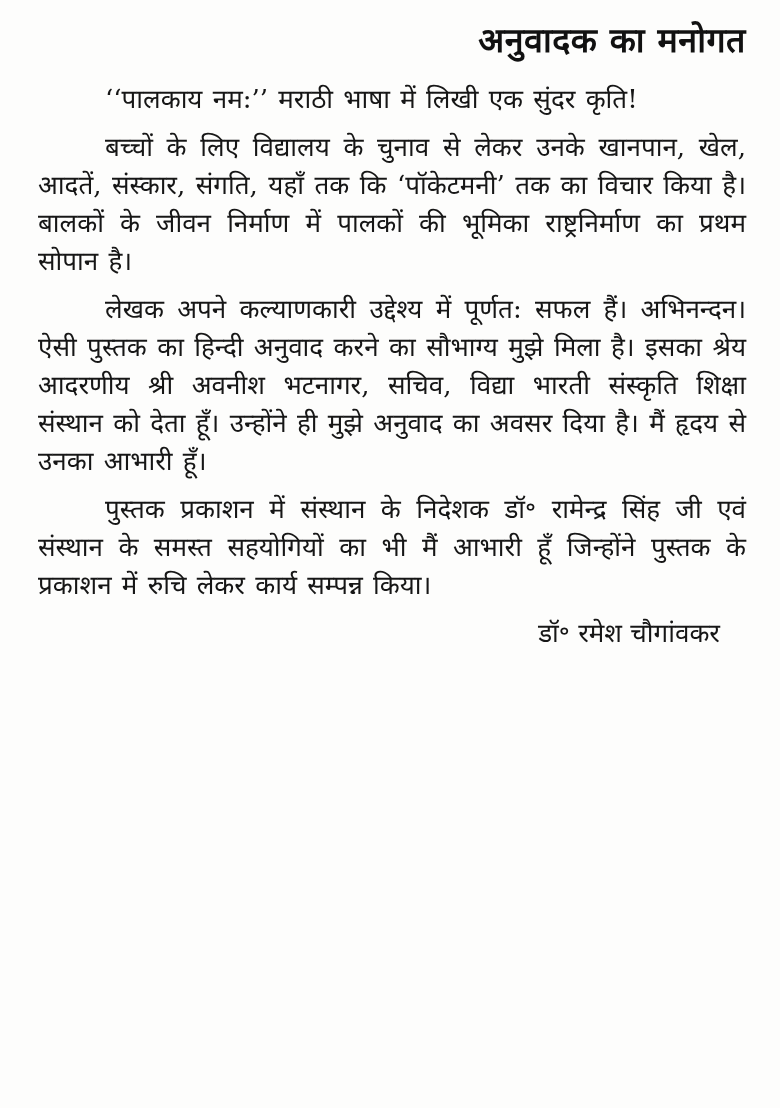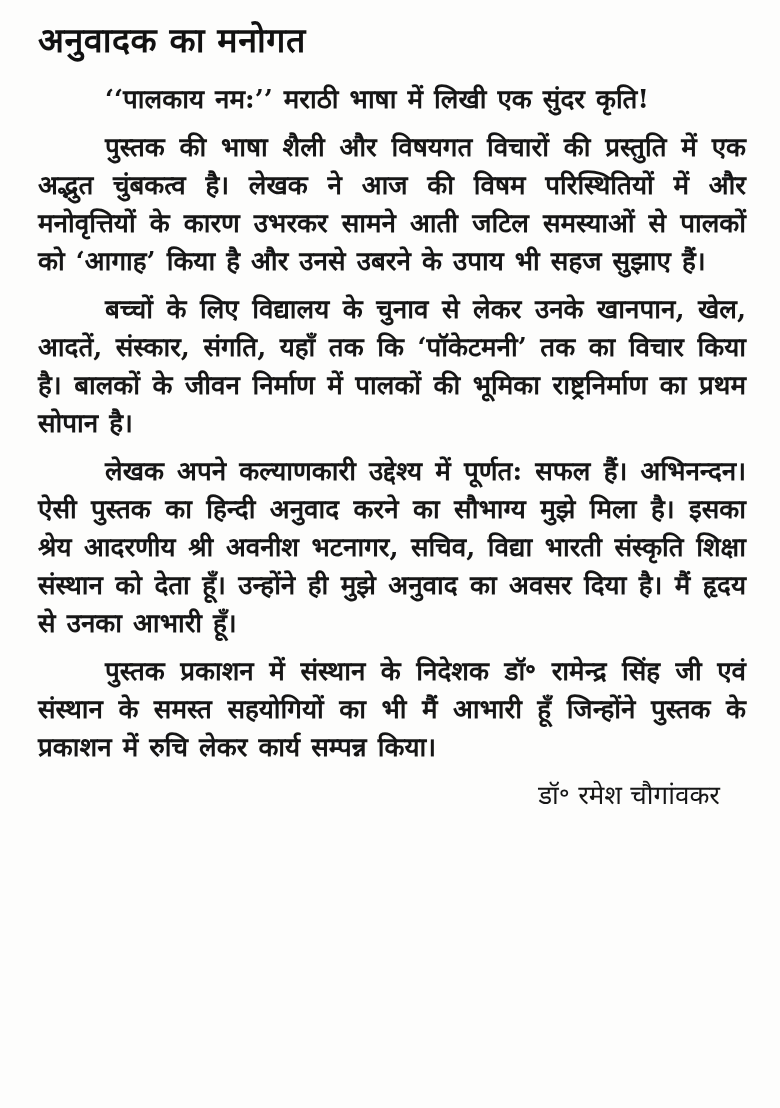--- a/index.html
+++ b/index.html
@@ -14,32 +14,32 @@
     margin: 0 auto;
     background: #fdfdfc;
     color: #161616;
     font-family: "DejaVu Serif", "Liberation Serif", serif;
     box-sizing: border-box;
     padding: 16px 34px 0 38px;
     overflow: hidden;
   }
   .title {
     margin: 0 0 16px 0;
-    text-align: left;
+    text-align: right;
     font-size: 34px;
     line-height: 48px;
     font-weight: 700;
     letter-spacing: 0.5px;
     color: #111;
   }
   .para {
     margin: 0 0 10px 0;
     font-size: 26px;
     line-height: 38px;
-    font-weight: 700;
+    font-weight: 400;
     text-align: justify;
     text-indent: 67px;
     word-spacing: 2px;
   }
   .para.opening {
     text-align: left;
   }
   .signature {
     margin-top: 6px;
     padding-right: 26px;
@@ -51,21 +51,20 @@
 </style>
 </head>
 <body>
 
 <div class="page">
   <h1 class="title">अनुवादक का मनोगत</h1>
 
   <p class="para opening">‘‘पालकाय नम:’’ मराठी भाषा में लिखी एक सुंदर कृति!</p>
 
 
-  <p class="para">पुस्तक की भाषा शैली और विषयगत विचारों की प्रस्तुति में एक अद्भुत चुंबकत्व है। लेखक ने आज की विषम परिस्थितियों में और मनोवृत्तियों के कारण उभरकर सामने आती जटिल समस्याओं से पालकों को ‘आगाह’ किया है और उनसे उबरने के उपाय भी सहज सुझाए हैं।</p>
 
   <p class="para">बच्चों के लिए विद्यालय के चुनाव से लेकर उनके खानपान, खेल, आदतें, संस्कार, संगति, यहाँ तक कि ‘पॉकेटमनी’ तक का विचार किया है। बालकों के जीवन निर्माण में पालकों की भूमिका राष्ट्रनिर्माण का प्रथम सोपान है।</p>
 
 
   <p class="para">लेखक अपने कल्याणकारी उद्देश्य में पूर्णत: सफल हैं। अभिनन्दन। ऐसी पुस्तक का हिन्दी अनुवाद करने का सौभाग्य मुझे मिला है। इसका श्रेय आदरणीय श्री अवनीश भटनागर, सचिव, विद्या भारती संस्कृति शिक्षा संस्थान को देता हूँ। उन्होंने ही मुझे अनुवाद का अवसर दिया है। मैं हृदय से उनका आभारी हूँ।</p>
 
 
   <p class="para">पुस्तक प्रकाशन में संस्थान के निदेशक डॉ॰ रामेन्द्र सिंह जी एवं संस्थान के समस्त सहयोगियों का भी मैं आभारी हूँ जिन्होंने पुस्तक के प्रकाशन में रुचि लेकर कार्य सम्पन्न किया।</p>
 
   <div class="signature">डॉ॰ रमेश चौगांवकर</div>

